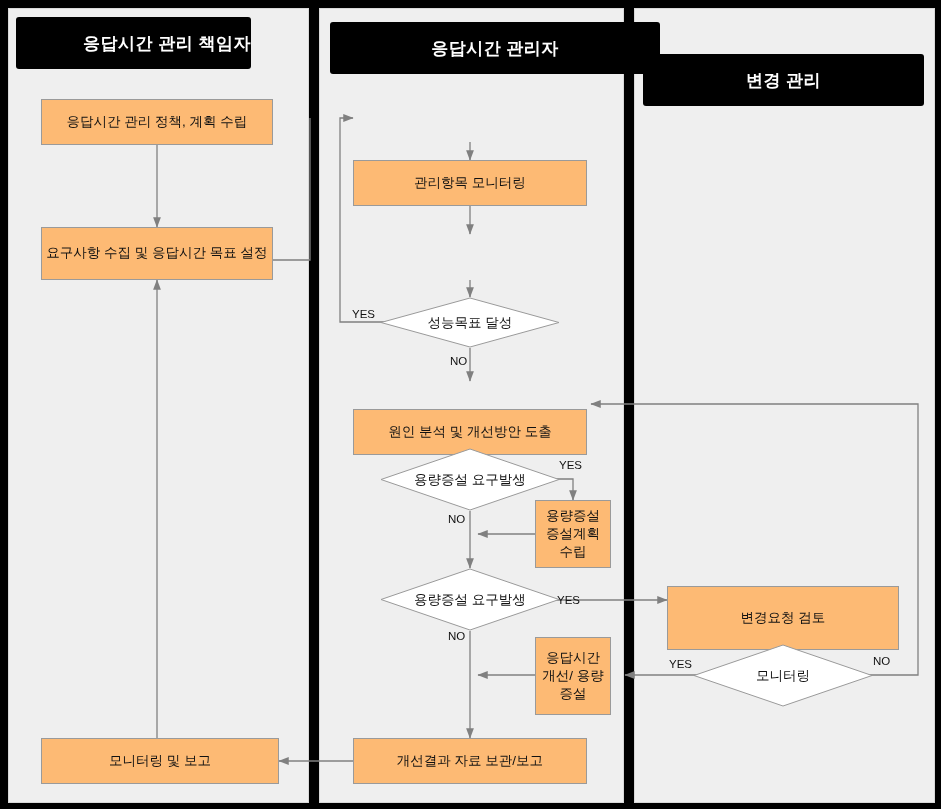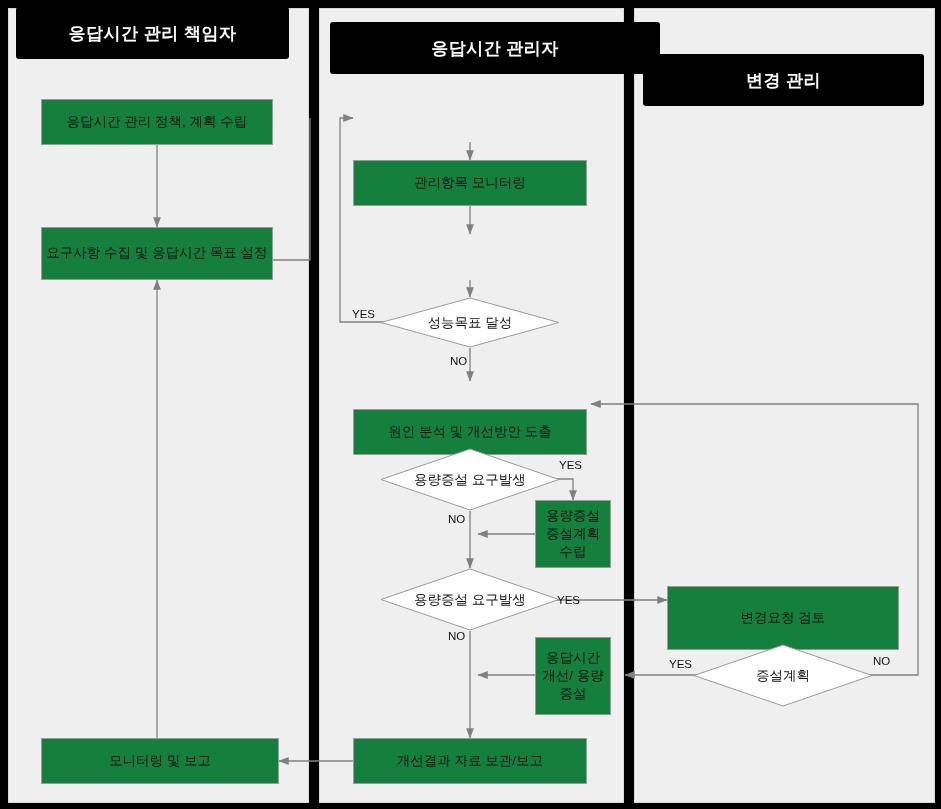--- a/index.html
+++ b/index.html
@@ -32,21 +32,21 @@
     display: flex;
     align-items: center;
     justify-content: center;
     font-size: 17px;
     font-weight: bold;
     letter-spacing: 0.5px;
     border-radius: 3px;
   }
   .node {
     position: absolute;
-    background: #15803d;
+    background: #fdba74;
     border: 1px solid #9a9a9a;
     display: flex;
     align-items: center;
     justify-content: center;
     text-align: center;
     font-size: 13.5px;
     color: #111111;
     line-height: 1.35;
     box-sizing: border-box;
     padding: 2px 4px;
@@ -138,21 +138,21 @@
       <path d="M850,675 L918,675 L918,404 L591,404"></path>
 
       <path d="M353,761 L279,761"></path>
     </g>
 
     <g stroke="#808080" stroke-width="1.3" fill="none">
       <path d="M157,260 L310,260 L310,118"></path>
     </g>
   </svg>
 
-  <div class="lane-header" style="left:16px; top:7px; width:273px; height:52px;">
+  <div class="lane-header" style="left:16px; top:17px; width:235px; height:52px;justify-content:flex-end;">
     <span>응답시간 관리 책임자</span>
   </div>
   <div class="lane-header" style="left:330px; top:22px; width:330px; height:52px;">
     <span>응답시간 관리자</span>
   </div>
   <div class="lane-header" style="left:643px; top:22px; width:281px; height:52px;margin-top:32px;">
     <span>변경 관리</span>
   </div>
 
   <div class="node" style="left:41px; top:99px; width:232px; height:46px;">
@@ -207,21 +207,21 @@
   </div>
 
   <div class="node" style="left:667px; top:586px; width:232px; height:64px;">
     <span>변경요청 검토</span>
   </div>
 
   <div class="dia-wrap" style="left:693px; top:644px; width:180px; height:63px;">
     <svg width="180" height="63" viewBox="0 0 180 63">
       <polygon points="90,1 179,31.5 90,62 1,31.5" fill="#ffffff" stroke="#9a9a9a" stroke-width="1"></polygon>
     </svg>
-    <div class="dia-label">증설계획</div>
+    <div class="dia-label">모니터링</div>
   </div>
 
   <div class="edge-label" style="left:352px; top:308px;">YES</div>
   <div class="edge-label" style="left:450px; top:355px;">NO</div>
   <div class="edge-label" style="left:559px; top:459px;">YES</div>
   <div class="edge-label" style="left:448px; top:513px;">NO</div>
   <div class="edge-label" style="left:557px; top:594px;">YES</div>
   <div class="edge-label" style="left:448px; top:630px;">NO</div>
   <div class="edge-label" style="left:669px; top:658px;">YES</div>
   <div class="edge-label" style="left:873px; top:655px;">NO</div>

